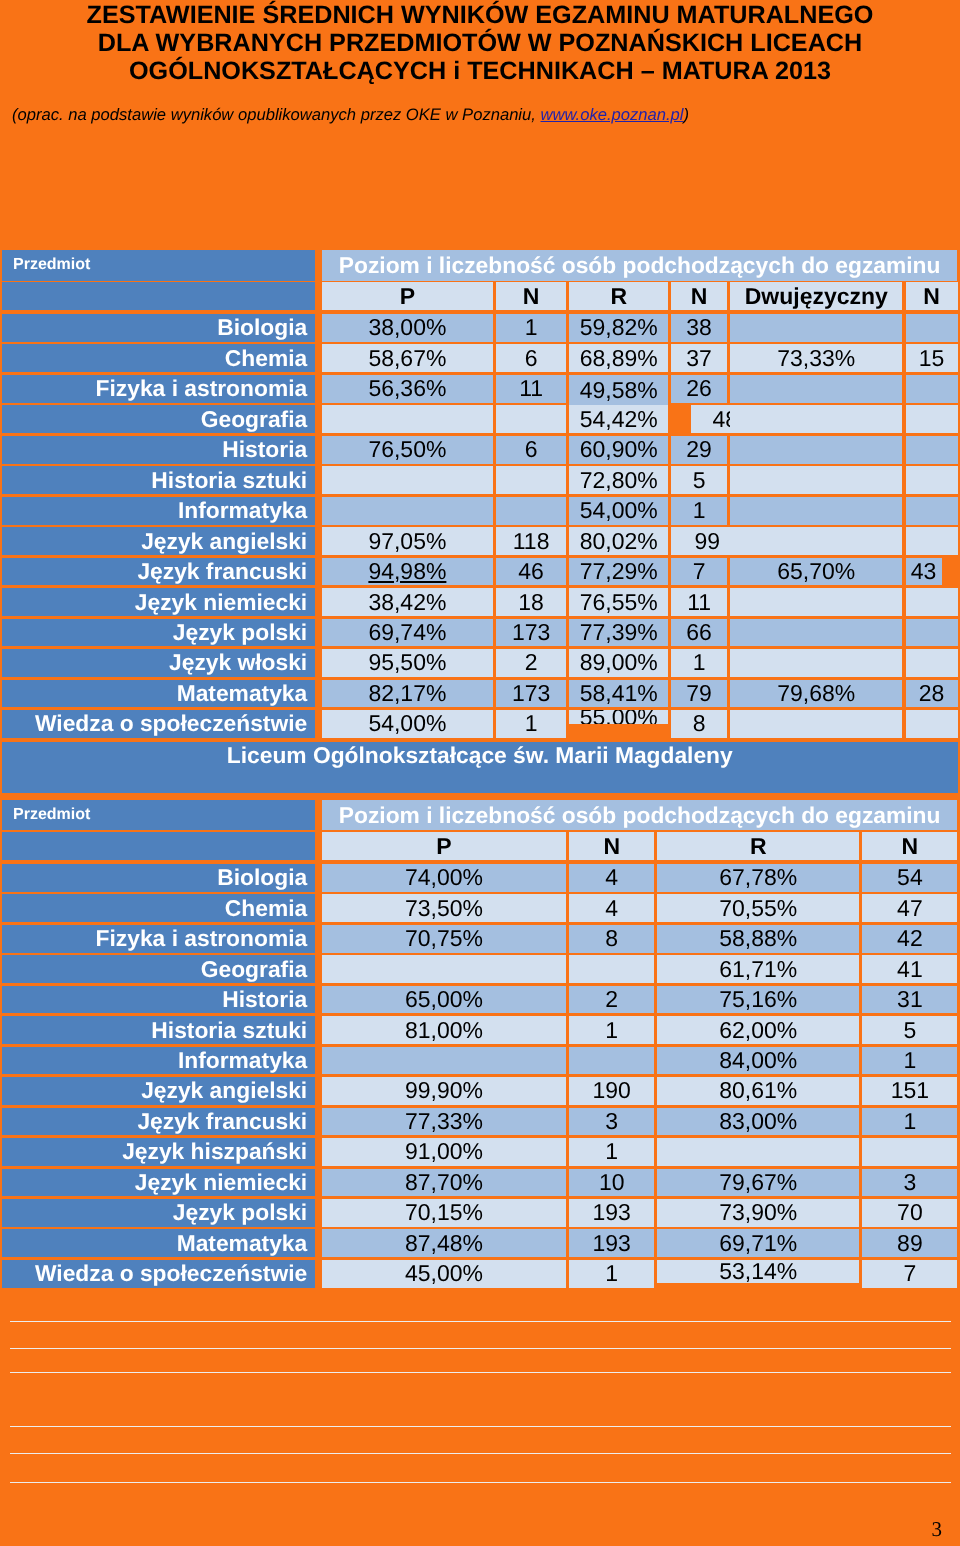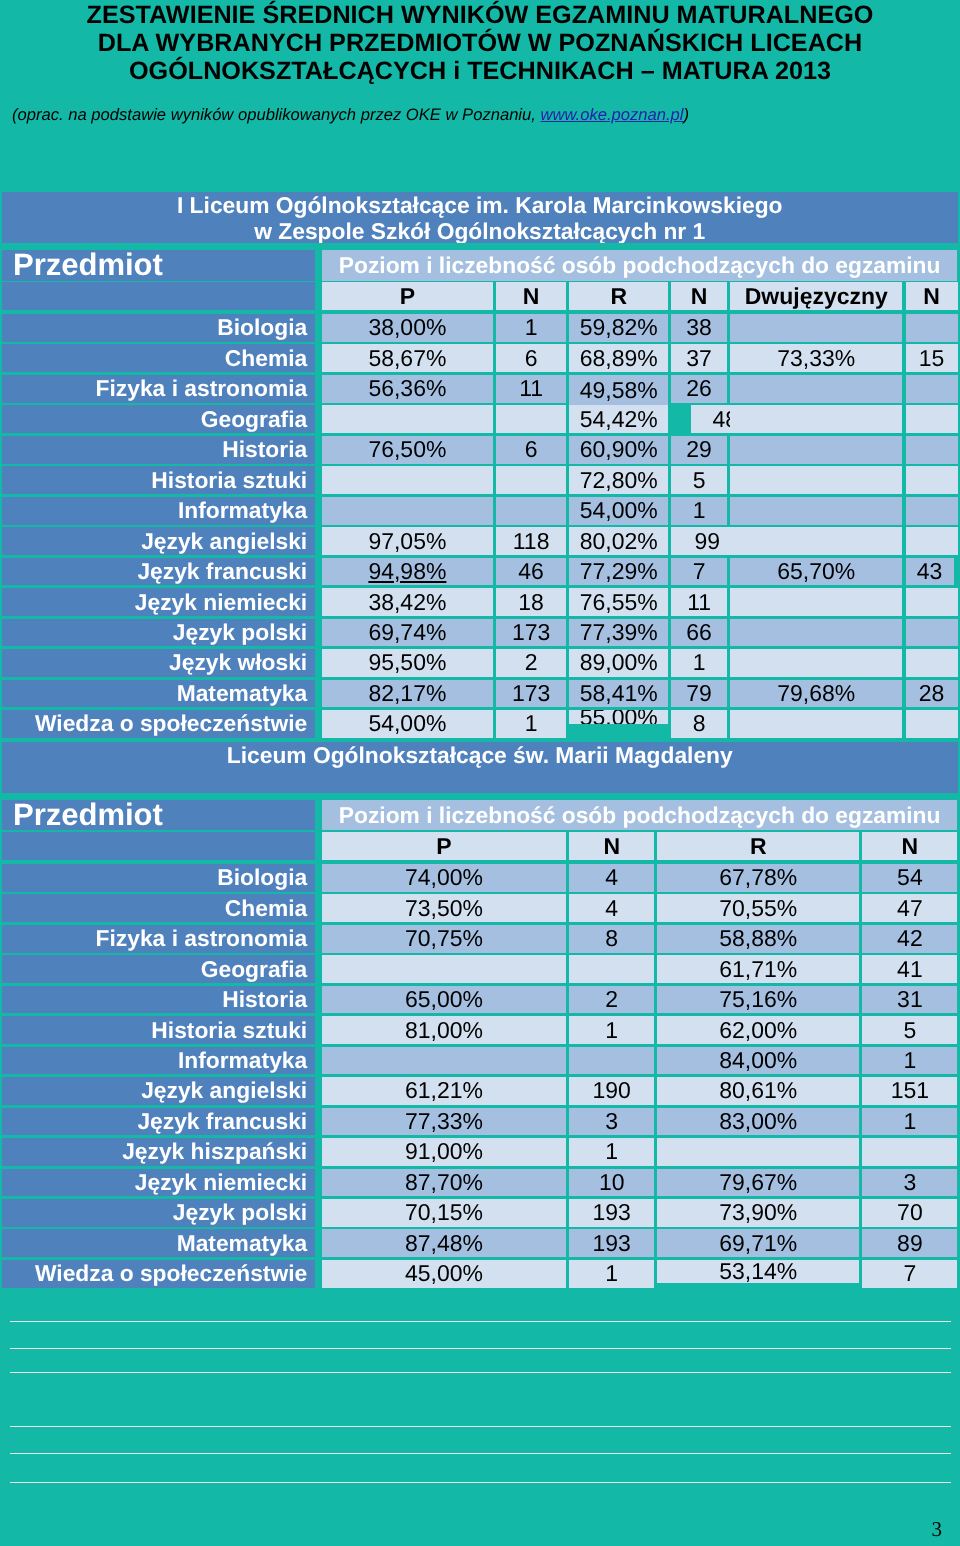--- a/index.html
+++ b/index.html
@@ -1,33 +1,33 @@
 <!DOCTYPE html>
 <html><head>
 <meta charset="utf-8">
 <style>
   html,body{margin:0;padding:0;background:#fff;}
   body{width:960px;height:1546px;font-family:"Liberation Sans",sans-serif;
        -webkit-font-smoothing:antialiased;text-rendering:geometricPrecision;}
-  .page{position:relative;width:960px;height:1546px;overflow:hidden;background:#14b8a6;}
+  .page{position:relative;width:960px;height:1546px;overflow:hidden;background:#f97316;}
 
   .doc-title{position:absolute;left:0;top:1px;width:960px;text-align:center;
     font-weight:bold;font-size:25.2px;line-height:28.1px;color:#000;}
   .doc-title div{white-space:nowrap;}
 
   .source-note{position:absolute;left:12px;top:106px;font-style:italic;font-size:16.6px;
      line-height:18px;color:#000;white-space:nowrap;}
   .source-note a{color:#2222AA;text-decoration:underline;}
 
   .cell{position:absolute;box-sizing:border-box;display:flex;align-items:center;
         overflow:hidden;}
   .cell > span{display:block;width:100%;}
   .school{background:#4F81BD;color:#fff;font-weight:bold;font-size:22.8px;
      text-align:center;line-height:26.15px;display:block;}
-  .subjhdr{background:#4F81BD;color:#fff;font-weight:bold;font-size:31px;
+  .subjhdr{background:#4F81BD;color:#fff;font-weight:bold;font-size:16px;
      text-align:left;padding-left:11px;}
   .grouphdr{background:#A4BFE0;color:#fff;font-weight:bold;font-size:22.8px;text-align:center;}
   .colhdr{background:#D3E0EF;color:#000;font-weight:bold;font-size:23px;text-align:center;}
   .subj{background:#4F81BD;color:#fff;font-weight:bold;font-size:22.8px;
      text-align:right;padding-right:8px;}
   .v{font-size:23px;text-align:center;color:#000;}
   .dark{background:#A4BFE0;}
   .light{background:#D3E0EF;}
   .blank{background:#4F81BD;}
 
@@ -38,24 +38,20 @@
 </head>
 <body>
 
 <div class="page">
   <div class="doc-title">
     <div>ZESTAWIENIE ŚREDNICH WYNIKÓW EGZAMINU MATURALNEGO</div>
     <div>DLA WYBRANYCH PRZEDMIOTÓW W POZNAŃSKICH LICEACH</div>
     <div>OGÓLNOKSZTAŁCĄCYCH i TECHNIKACH – MATURA 2013</div>
   </div>
   <div class="source-note"><span>(oprac. na podstawie wyników opublikowanych przez OKE w Poznaniu, </span><a>www.oke.poznan.pl</a><span>)</span></div>
-  <div class="cell school" style="left:2.0px;top:192.0px;width:955.5px;height:50.8px;padding-top:0.0px;">
-      <span>I Liceum Ogólnokształcące im. Karola Marcinkowskiego</span>
-      <span>w Zespole Szkół Ogólnokształcących nr 1</span>
-    </div>
   <div class="cell subjhdr" style="left:2.0px;top:249.9px;width:313.2px;height:30.7px;">
       <span>Przedmiot</span>
     </div>
   <div class="cell grouphdr" style="left:321.8px;top:249.9px;width:635.7px;height:30.7px;justify-content:center;">
       <span>Poziom i liczebność osób podchodzących do egzaminu</span>
     </div>
   <div class="cell blank" style="left:2.0px;top:282.4px;width:313.2px;height:28.0px;"></div>
   <div class="cell colhdr" style="left:321.8px;top:282.4px;width:171.2px;height:28.0px;justify-content:center;">
       <span>P</span>
     </div>
@@ -253,21 +249,21 @@
     </div>
   <div class="cell v dark" style="left:569.2px;top:557.6px;width:99.2px;height:27.9px;justify-content:center;">
       <span>77,29%</span>
     </div>
   <div class="cell v dark" style="left:671.2px;top:557.6px;width:55.9px;height:27.9px;justify-content:center;">
       <span>7</span>
     </div>
   <div class="cell v dark" style="left:730.1px;top:557.6px;width:172.4px;height:27.9px;justify-content:center;">
       <span>65,70%</span>
     </div>
-  <div class="cell v dark" style="left:905.5px;top:557.6px;width:48px;height:27.9px;justify-content:center;">
+  <div class="cell v dark" style="left:905.5px;top:557.6px;width:36px;height:27.9px;justify-content:center;">
       <span>43</span>
     </div>
   <div class="cell subj" style="left:2.0px;top:588.1px;width:313.2px;height:27.9px;justify-content:flex-end;">
       <span>Język niemiecki</span>
     </div>
   <div class="cell v light" style="left:321.8px;top:588.1px;width:171.2px;height:27.9px;justify-content:center;">
       <span>38,42%</span>
     </div>
   <div class="cell v light" style="left:496.0px;top:588.1px;width:70.2px;height:27.9px;justify-content:center;">
       <span>18</span>
@@ -492,21 +488,21 @@
   <div class="cell v dark" style="left:657.3px;top:1046.6px;width:202.0px;height:27.9px;justify-content:center;">
       <span>84,00%</span>
     </div>
   <div class="cell v dark" style="left:862.3px;top:1046.6px;width:95.2px;height:27.9px;justify-content:center;">
       <span>1</span>
     </div>
   <div class="cell subj" style="left:2.0px;top:1077.0px;width:313.2px;height:27.9px;justify-content:flex-end;">
       <span>Język angielski</span>
     </div>
   <div class="cell v light" style="left:321.8px;top:1077.0px;width:244.3px;height:27.9px;justify-content:center;">
-      <span>61,21%</span>
+      <span>99,90%</span>
     </div>
   <div class="cell v light" style="left:569.1px;top:1077.0px;width:85.2px;height:27.9px;justify-content:center;">
       <span>190</span>
     </div>
   <div class="cell v light" style="left:657.3px;top:1077.0px;width:202.0px;height:27.9px;justify-content:center;">
       <span>80,61%</span>
     </div>
   <div class="cell v light" style="left:862.3px;top:1077.0px;width:95.2px;height:27.9px;justify-content:center;">
       <span>151</span>
     </div>

